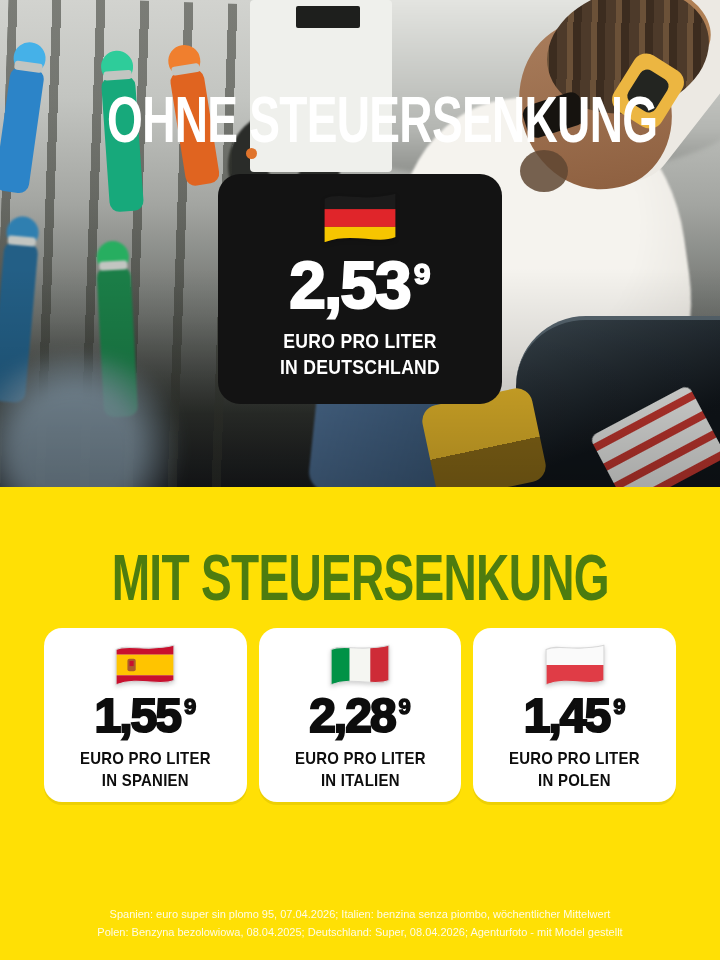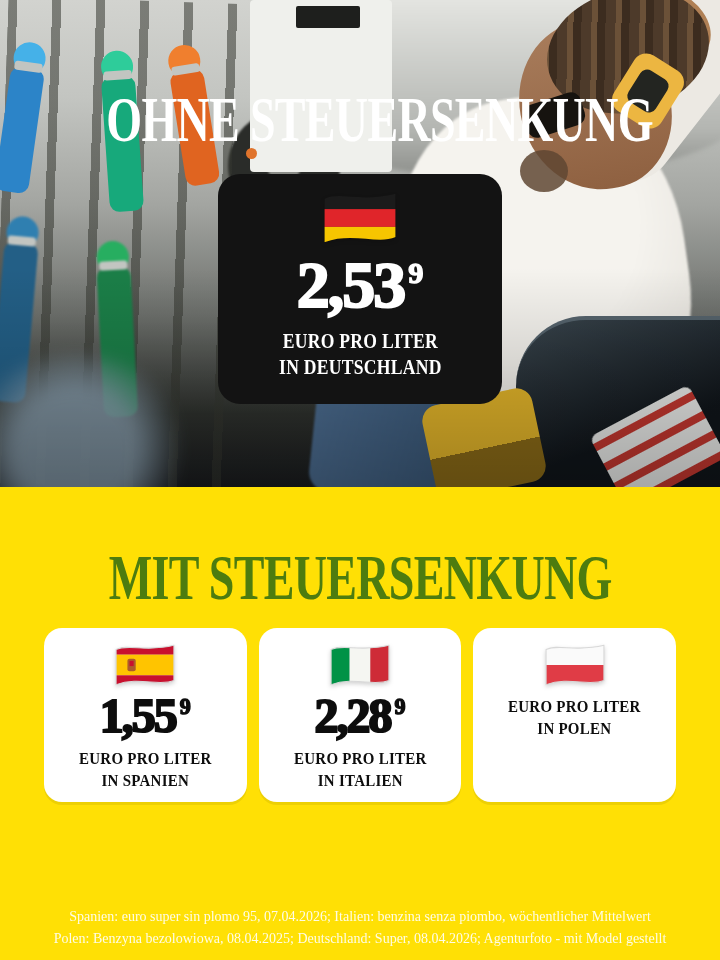--- a/index.html
+++ b/index.html
@@ -1,21 +1,21 @@
 <!DOCTYPE html>
 <html><head>
 <meta charset="utf-8">
 <style>
   * { margin:0; padding:0; box-sizing:border-box; }
   html,body { background:#222; }
   body { display:flex; justify-content:center; }
   .stage {
     position:relative; width:720px; height:960px; overflow:hidden;
     background:#FFE005;
-    font-family:Liberation Serif, serif;
+    font-family:Liberation Sans, sans-serif;
   }
 
   
   .hero { position:absolute; left:0; top:0; width:720px; height:487px; overflow:hidden; z-index:1;
           background:linear-gradient(180deg,#d2d3cf 0%,#c3c5c1 20%,#a3a5a1 42%,#6d706c 65%,#2e312d 85%,#191b1d 100%); }
   .hero .layer { position:absolute; }
   .ph-car { left:300px; top:-10px; width:460px; height:185px;
             background:linear-gradient(180deg,#e7e8e4,#b4b6b2 75%,#8e908c);
             border-radius:0 0 45% 35%; filter:blur(2px); }
   .ph-wheel { left:228px; top:110px; width:112px; height:112px; border-radius:50%;
@@ -99,21 +99,21 @@
                 box-shadow:0 3px 0 rgba(0,0,0,.07);
                 display:flex; flex-direction:column; align-items:center; padding-top:14px; color:#0d0d0d; }
   .white-card .price { font-size:48px; margin-top:4px; }
   .white-card .caption { font-size:17px; }
   .white-card .captions { margin-top:8px; text-align:center; }
 
   .flag { filter:drop-shadow(0 2px 2px rgba(0,0,0,.18)); }
 
   
   .footnote { position:absolute; left:0; top:906px; width:720px; text-align:center; z-index:6;
-              font-size:14px; line-height:1.6; color:rgba(255,255,255,.9); }
+              font-size:11px; line-height:1.6; color:rgba(255,255,255,.9); }
 </style>
 </head>
 <body>
 
 <div class="stage">
 
   <div class="hero">
     <div class="layer ph-car"></div>
     <div class="layer ph-wheel"></div>
     <div class="layer ph-cabinet"></div>
@@ -243,20 +243,21 @@
             <clipPath id="wave-pl">
               <path d="M2,7 C14,1 30,10 58,3 L58,37 C44,43 24,33 2,41 Z"></path>
             </clipPath>
           </defs>
         <g clip-path="url(#wave-pl)">
           <rect x="0" y="0" width="60" height="22" fill="#FAFAFA"></rect>
           <rect x="0" y="22" width="60" height="22" fill="#E03C46"></rect>
         </g>
         <path d="M2,7 C14,1 30,10 58,3 L58,37 C44,43 24,33 2,41 Z" fill="none" stroke="#D8D8D8" stroke-width="1"></path>
       </svg>
+      <div class="price"><span>1,45</span><span class="sup">9</span></div>
       <div class="captions">
         <span class="caption">EURO PRO LITER</span>
         <span class="caption">IN POLEN</span>
       </div>
     </div>
 
   </div>
 
   <div class="footnote">
     <div>Spanien: euro super sin plomo 95, 07.04.2026; Italien: benzina senza piombo, wöchentlicher Mittelwert</div>

